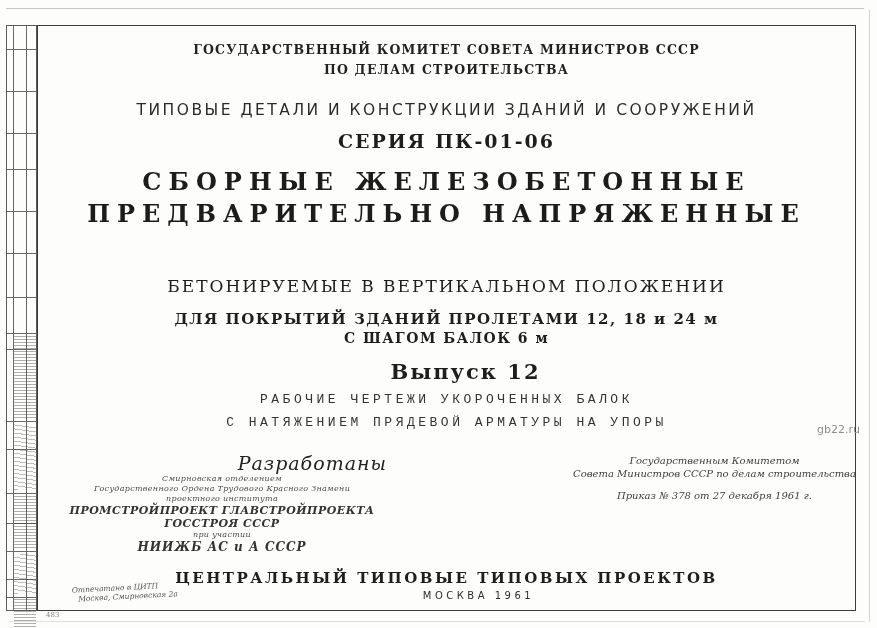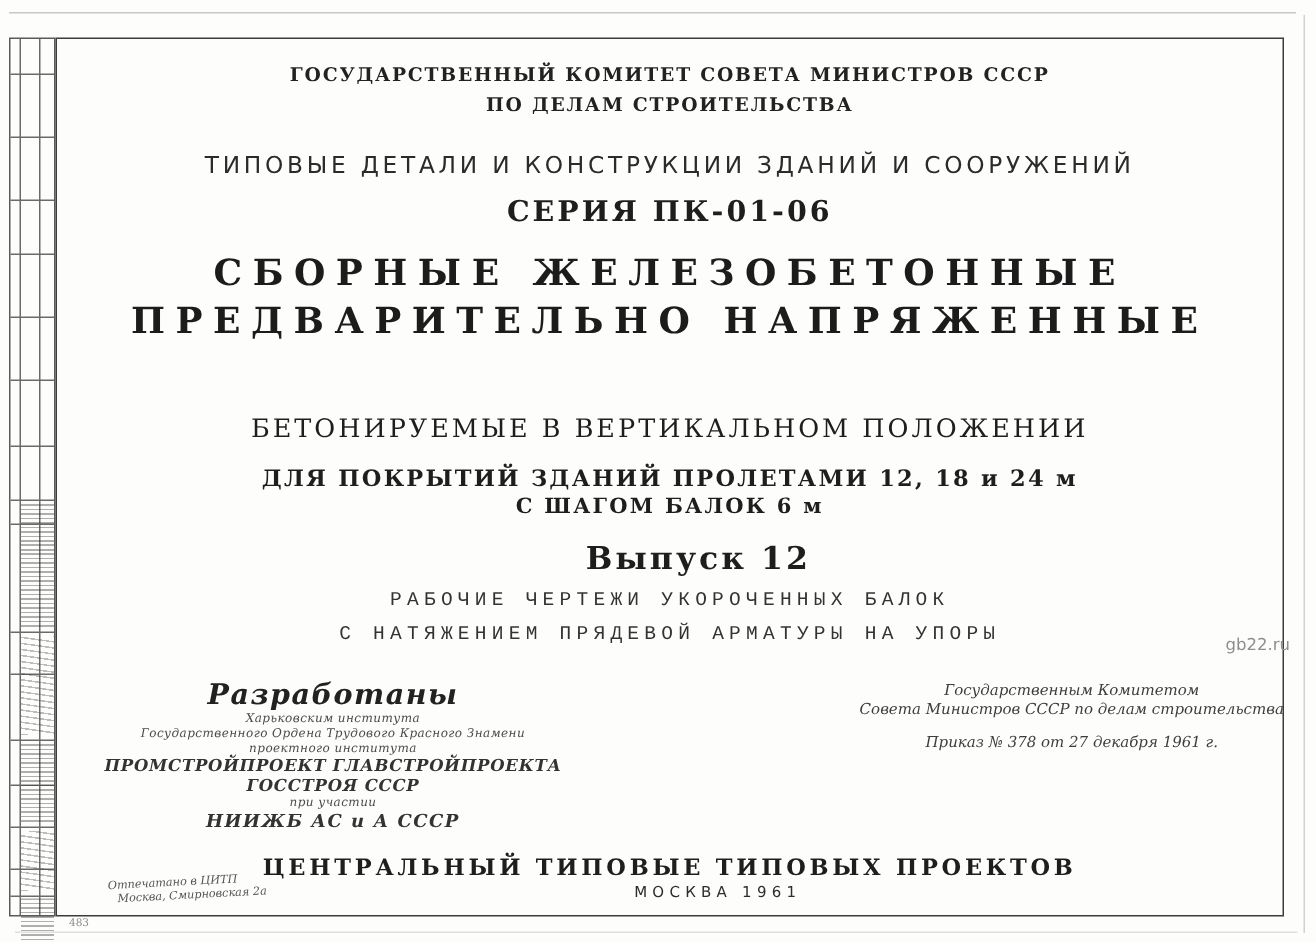--- a/index.html
+++ b/index.html
@@ -34,21 +34,21 @@
   .series-title{font-family:"DejaVu Sans",sans-serif;font-size:15.5px;letter-spacing:2.5px;color:#2b2b2b;}
   .series-code{font-weight:bold;font-size:19px;letter-spacing:2px;}
   .big-title{font-weight:bold;font-size:24px;letter-spacing:7px;color:#1c1c1c;}
   .subtitle{font-weight:normal;font-size:17px;letter-spacing:2px;}
   .app1{font-weight:bold;font-size:15px;letter-spacing:1.5px;}
   .app2{font-weight:bold;font-size:14px;letter-spacing:1.5px;}
   .issue{font-weight:bold;font-size:21px;letter-spacing:2px;margin-left:19px;}
   .desc{font-family:Liberation Mono, monospace;font-size:13px;letter-spacing:3.5px;color:#333;}
 
   .block{position:absolute;text-align:center;}
-  .script-head{font-style:italic;font-weight:bold;font-size:19px;letter-spacing:1px;color:#222;}
+  .script-head{font-style:italic;font-weight:normal;font-size:19px;letter-spacing:1px;color:#222;text-align:right;}
   .hand-xs{font-style:italic;font-size:8px;color:#4a4a4a;line-height:10px;letter-spacing:.3px;}
   .hand-sm{font-style:italic;font-size:10px;color:#3d3d3d;line-height:13px;}
   .hand-md{font-style:italic;font-weight:bold;font-size:11px;color:#333;line-height:13px;letter-spacing:.5px;}
   .hand-lg{font-style:italic;font-weight:bold;font-size:12px;color:#333;letter-spacing:1px;}
 
   .institute{font-weight:bold;font-size:15px;letter-spacing:2.5px;}
   .city{font-family:"DejaVu Sans",sans-serif;font-size:10px;letter-spacing:3.5px;color:#2e2e2e;margin-left:32px;}
 
   .print-note{position:absolute;left:35px;top:558px;font-style:italic;font-size:7.5px;color:#555;
     transform:rotate(-3deg);line-height:9px;text-align:left;white-space:nowrap;}
@@ -107,21 +107,21 @@
 
   <div class="cline app1" style="top:285px">ДЛЯ  ПОКРЫТИЙ  ЗДАНИЙ  ПРОЛЕТАМИ  12, 18 и 24 м</div>
   <div class="cline app2" style="top:305px">С  ШАГОМ  БАЛОК  6  м</div>
 
   <div class="cline issue" style="top:334px">Выпуск  12</div>
   <div class="cline desc" style="top:367px">РАБОЧИЕ  ЧЕРТЕЖИ  УКОРОЧЕННЫХ  БАЛОК</div>
   <div class="cline desc" style="top:390px">С НАТЯЖЕНИЕМ  ПРЯДЕВОЙ  АРМАТУРЫ НА УПОРЫ</div>
 
   <div class="block" style="left:20px;top:427px;width:330px">
     <div class="script-head">Разработаны</div>
-    <div class="hand-xs">Харьковским института</div>
+    <div class="hand-xs">Смирновская отделением</div>
     <div class="hand-xs">Государственного Ордена Трудового Красного Знамени</div>
     <div class="hand-xs">проектного института</div>
     <div class="hand-md">ПРОМСТРОЙПРОЕКТ ГЛАВСТРОЙПРОЕКТА</div>
     <div class="hand-md">ГОССТРОЯ СССР</div>
     <div class="hand-xs">при участии</div>
     <div class="hand-lg">НИИЖБ  АС и А  СССР</div>
   </div>
 
   <div class="block" style="left:525px;top:425px;width:305px">
     <div class="hand-sm" style="margin-top:4px">Государственным Комитетом</div>

